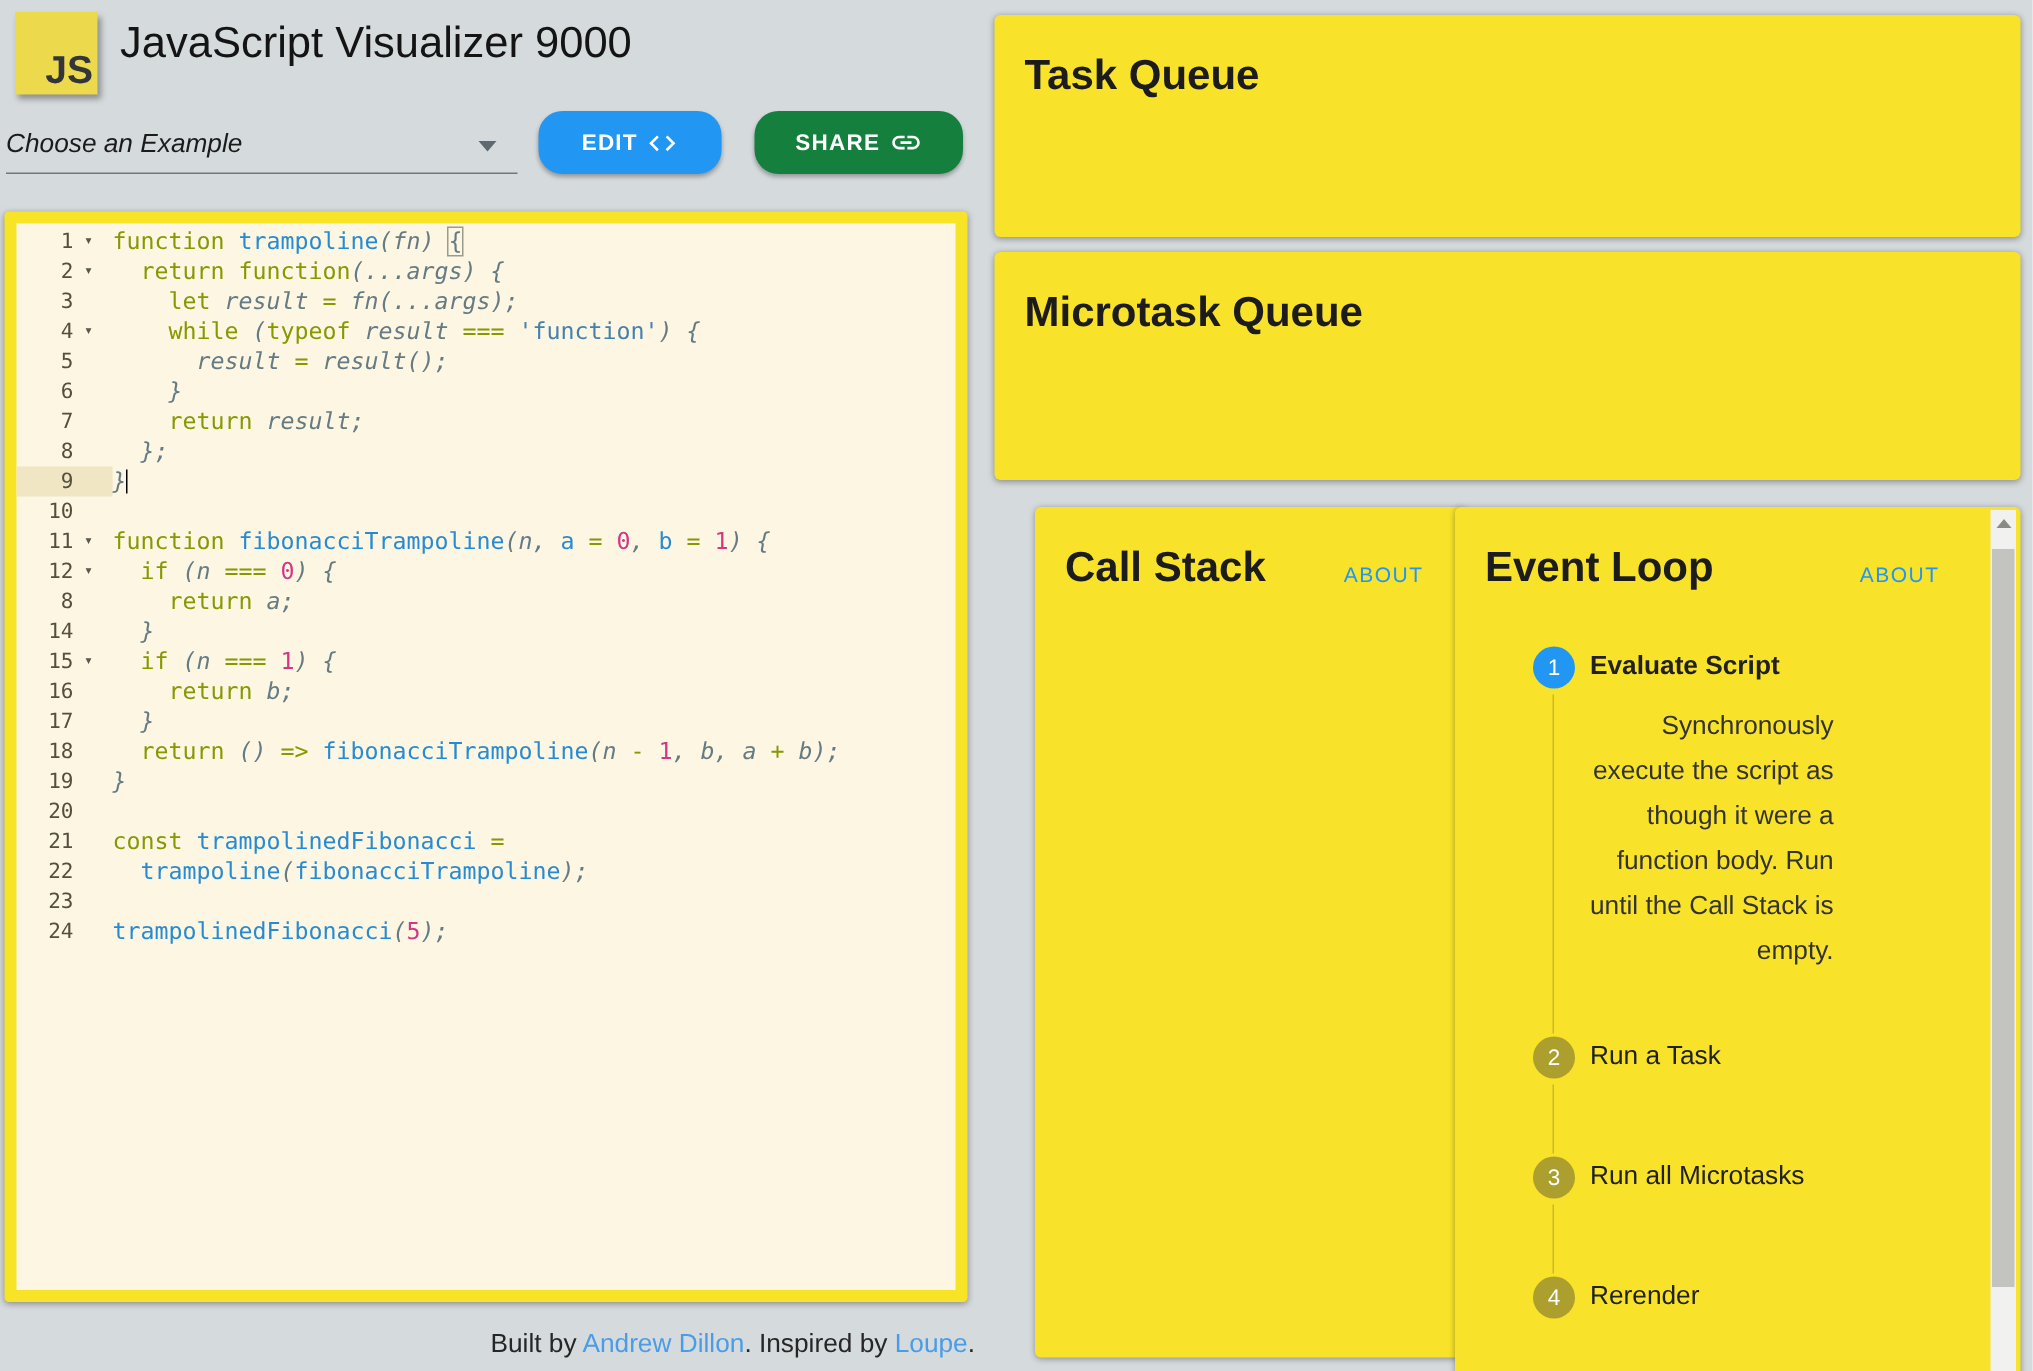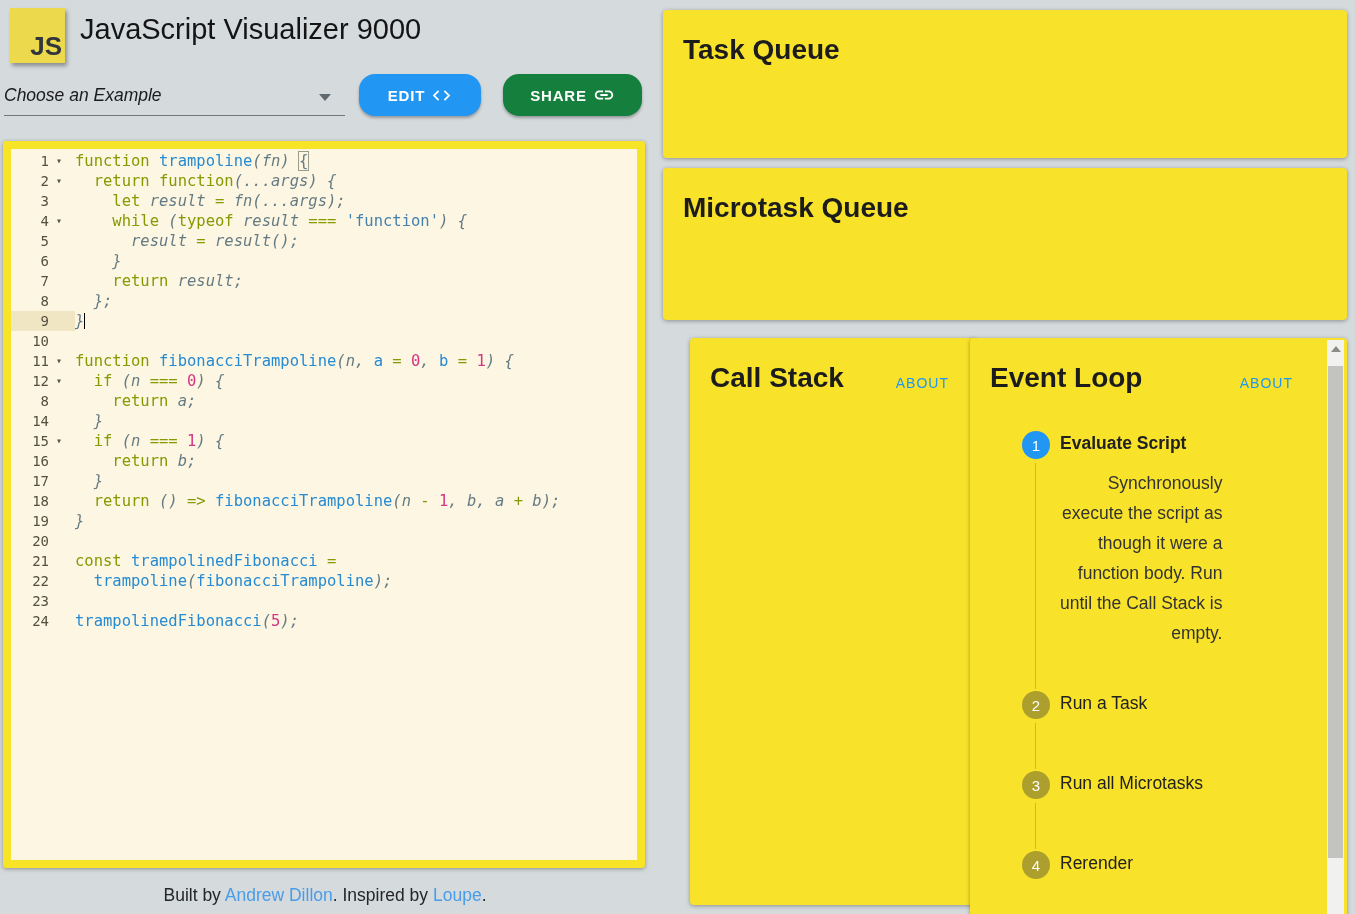--- a/index.html
+++ b/index.html
@@ -55,21 +55,21 @@
   .tok-k { color:#859900; }           
   .tok-f { color:#268bd2; }           
   .tok-p { color:#657b83;font-style:italic; }           
   .tok-n { color:#d33682; }           
   .tok-o { color:#859900; }           
   .tok-s { color:#4381af; }           
   .tok-m { color:#657b83; outline:1px solid #9b9b8b; } 
   .cursor { display:inline-block; width:1px; height:16px; background:#000; vertical-align:-3px; }
 
   
-  .footer { top:885px; left:0; width:650px; text-align:center; font-size:17.5px; color:#262626; }
+  .footer { top:885px; left:0; width:650px; text-align:right; font-size:17.5px; color:#262626; }
   .footer a { color:#4a9ce8; text-decoration:none; cursor:pointer; }
 
   
   .panel {
     position:absolute; background:#f8e32a; border-radius:4px;
     box-shadow:0 1px 4px rgba(0,0,0,.35);
   }
   .panel-task  { left:663px; top:10px;  width:684px; height:148px; }
   .panel-micro { left:663px; top:168px; width:684px; height:152px; }
   .panel-stack { left:690px; top:338px; width:287px; height:567px; }

